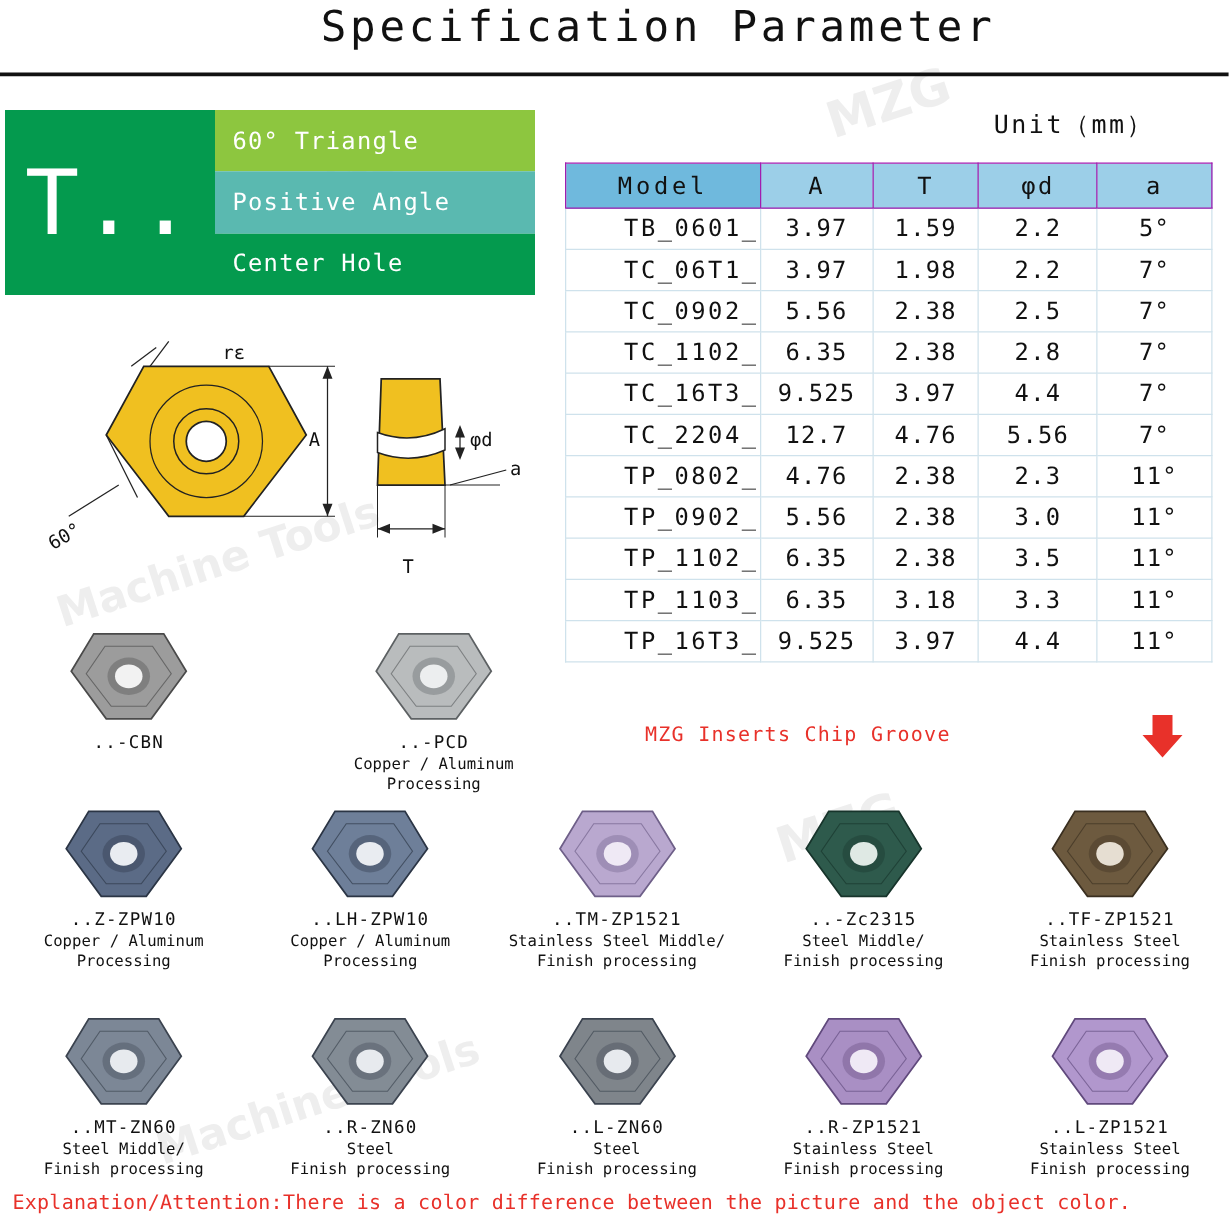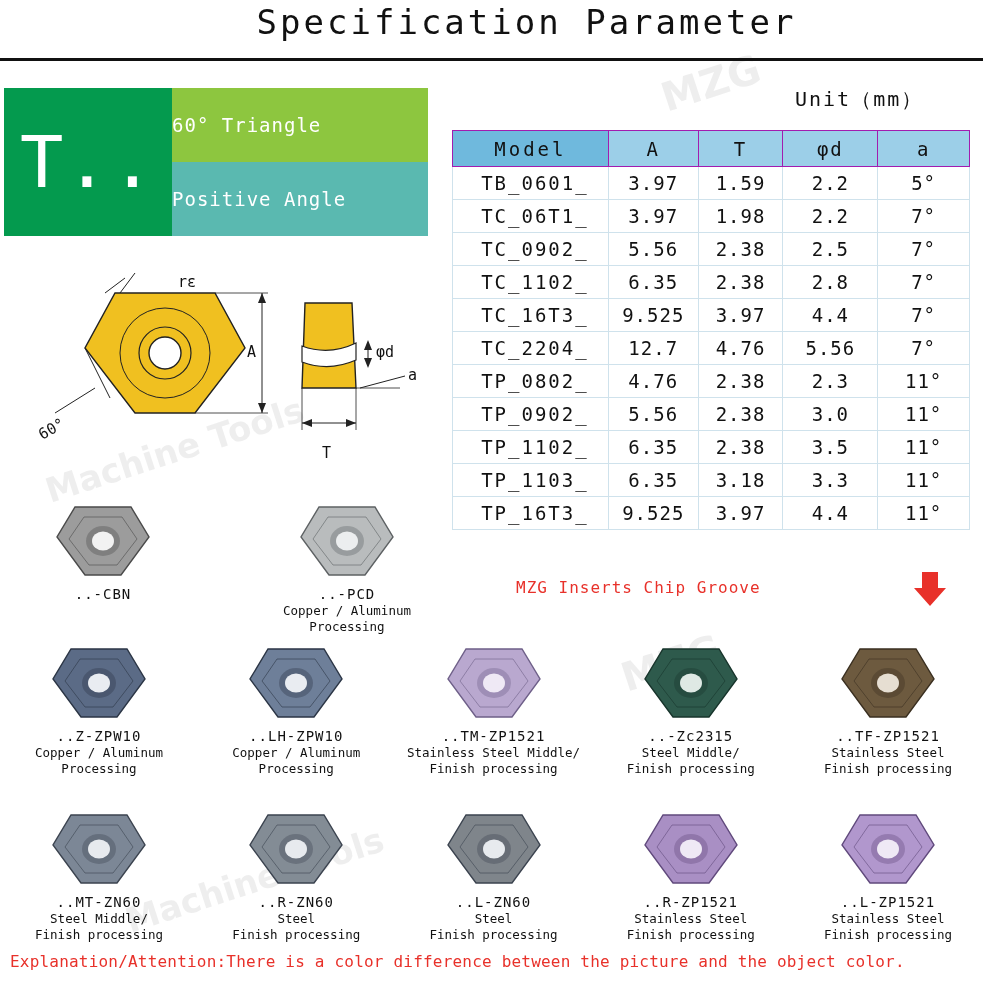--- a/index.html
+++ b/index.html
@@ -53,20 +53,21 @@
   }
   .badge-rows {
     flex: 1;
     display: flex;
     flex-direction: column;
   }
   .badge-row {
     flex: 1;
     display: flex;
     align-items: center;
+    padding-left: 14px;
     font-size: 19px;
     color: #ffffff;
     letter-spacing: 1px;
   }
   .badge-row:nth-child(1) { background: #8dc63f; }
   .badge-row:nth-child(2) { background: #5ab9b0; }
   .badge-row:nth-child(3) { background: #049a4e; }
 
   
   .unit {
@@ -93,21 +94,21 @@
     height: 36px;
     letter-spacing: 2px;
   }
   .spec-table th.model-col { background: #6fb9dd; letter-spacing: 3px; }
   .spec-table td {
     border: 1px solid #cfe2ec;
     height: 33px;
     text-align: center;
     letter-spacing: 1px;
   }
-  .spec-table td.model { text-align: center; padding-left: 10px; letter-spacing: 2px; }
+  .spec-table td.model { text-align: right; padding-left: 10px; letter-spacing: 2px; }
   .col-model { width: 156px; }
   .col-a { width: 90px; }
   .col-t { width: 85px; }
   .col-d { width: 95px; }
   .col-ang { width: 92px; }
 
   
   .drawing-area {
     position: absolute;
     top: 248px; left: 0;
@@ -213,20 +214,21 @@
   <div class="wm" style="top:860px;left:120px;font-size:34px;">Machine Tools</div>
 
   <div class="title">Specification Parameter</div>
   <div class="title-rule"></div>
 
   <div class="badge">
     <div class="badge-letter">T..</div>
     <div class="badge-rows">
       <div class="badge-row">60° Triangle</div>
       <div class="badge-row">Positive Angle</div>
+      <div class="badge-row">Center Hole</div>
     </div>
   </div>
 
   <div class="unit">Unit（mm）</div>
 
   <table class="spec-table">
     <thead>
       <tr>
         <th class="col-model model-col">Model</th>
         <th class="col-a">A</th>

